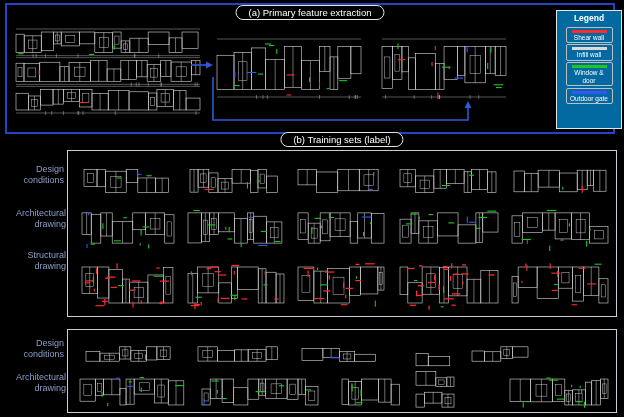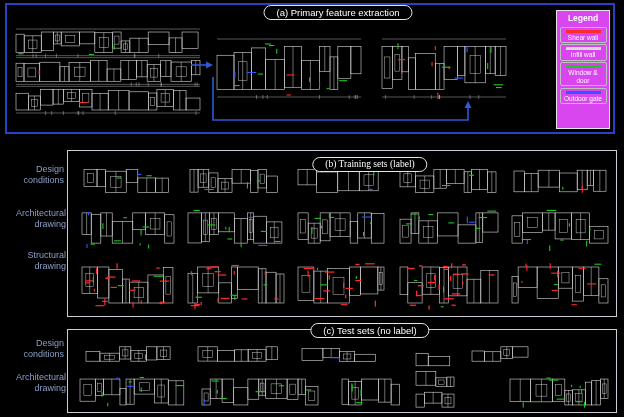--- a/index.html
+++ b/index.html
@@ -4,27 +4,27 @@
 <style>
   html,body{margin:0;padding:0;background:#000;}
   .canvas{position:relative;width:624px;height:417px;background:#000;
           font-family:"Liberation Sans",sans-serif;overflow:hidden;}
   .panel{position:absolute;background:#000;box-sizing:border-box;}
   .panel-a{left:5px;top:3px;width:610px;height:131px;border:2px solid #2741c8;}
   .panel-b{left:67px;top:150px;width:550px;height:167px;border:1px solid #c9cdd6;}
   .panel-c{left:67px;top:329px;width:550px;height:84px;border:1px solid #c9cdd6;}
   .pill{position:absolute;transform:translateX(-50%);border:1px solid #e6e6e6;
         border-radius:8px;background:#000;color:#fff;font-size:9.5px;line-height:13px;
-        padding:0 12px;white-space:nowrap;z-index:6;margin-left:28px;}
+        padding:0 12px;white-space:nowrap;z-index:6;}
   .pill-a{left:310px;top:5px;}
-  .pill-b{left:342px;top:157px;font-family:Liberation Serif, serif;}
+  .pill-b{left:342px;top:132px;}
   .pill-c{left:342px;top:323px;}
   .rowlabel{position:absolute;color:#8d9fc7;font-size:9px;line-height:1.2;text-align:right;z-index:2;}
-  .legend{position:absolute;left:549px;top:5px;width:54px;height:119px;border:1px solid #e6e6e6;
-          background:#d946ef;display:flex;flex-direction:column;align-items:center;
+  .legend{position:absolute;left:549px;top:5px;width:66px;height:119px;border:1px solid #e6e6e6;
+          background:#0369a1;display:flex;flex-direction:column;align-items:center;
           padding:2px 1px;box-sizing:border-box;z-index:5;}
   .legend-title{color:#fff;font-weight:bold;font-size:8.5px;margin:0 0 2px;}
   .legend-item{display:flex;flex-direction:column;align-items:center;border:1px solid #bfbfbf;
                border-radius:2px;padding:1px 2px;margin:1.5px 0;width:47px;box-sizing:border-box;}
   .legend-bar{width:35px;height:3px;margin:1px 0;}
   .legend-label{color:#fff;font-size:6.5px;line-height:1.15;text-align:center;}
   #drawings{position:absolute;left:0;top:0;width:624px;height:417px;z-index:1;}
   #drawings svg{position:absolute;}
   .arrows{position:absolute;left:0;top:0;z-index:3;pointer-events:none;}
 </style>
@@ -812,21 +812,20 @@
 
   <svg class="arrows" width="624" height="417">
     <path d="M191 65 H206" stroke="#2e59d8" stroke-width="1.6" fill="none"></path>
     <polygon points="206,61.5 206,68.5 213,65" fill="#2e59d8"></polygon>
     <path d="M213 77 V120 H468 V108" stroke="#2e59d8" stroke-width="1.6" fill="none"></path>
     <polygon points="464.5,108 471.5,108 468,101" fill="#2e59d8"></polygon>
   </svg>
 
   <div class="pill pill-a">(a)  Primary feature extraction</div>
   <div class="pill pill-b">(b)  Training sets (label)</div>
-  <div class="pill pill-c">(c)  Test sets (no label)</div>
 
   <div class="rowlabel" style="left:8px;top:164px;width:56px;">Design conditions</div>
   <div class="rowlabel" style="left:4px;top:208px;width:62px;">Architectural drawing</div>
   <div class="rowlabel" style="left:6px;top:250px;width:60px;">Structural drawing</div>
   <div class="rowlabel" style="left:8px;top:338px;width:56px;">Design conditions</div>
   <div class="rowlabel" style="left:4px;top:372px;width:62px;">Architectural drawing</div>
 
 </div>
 
 </body></html>

